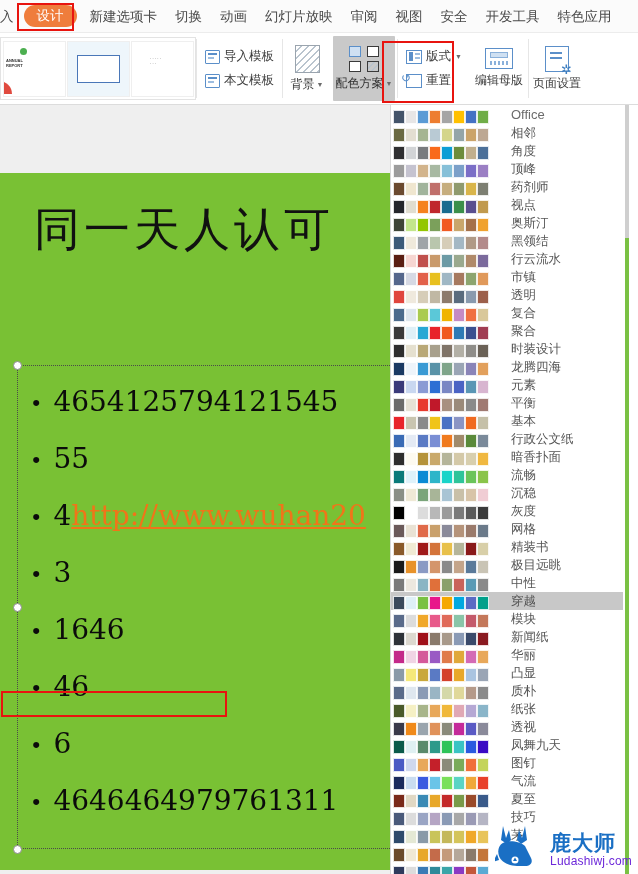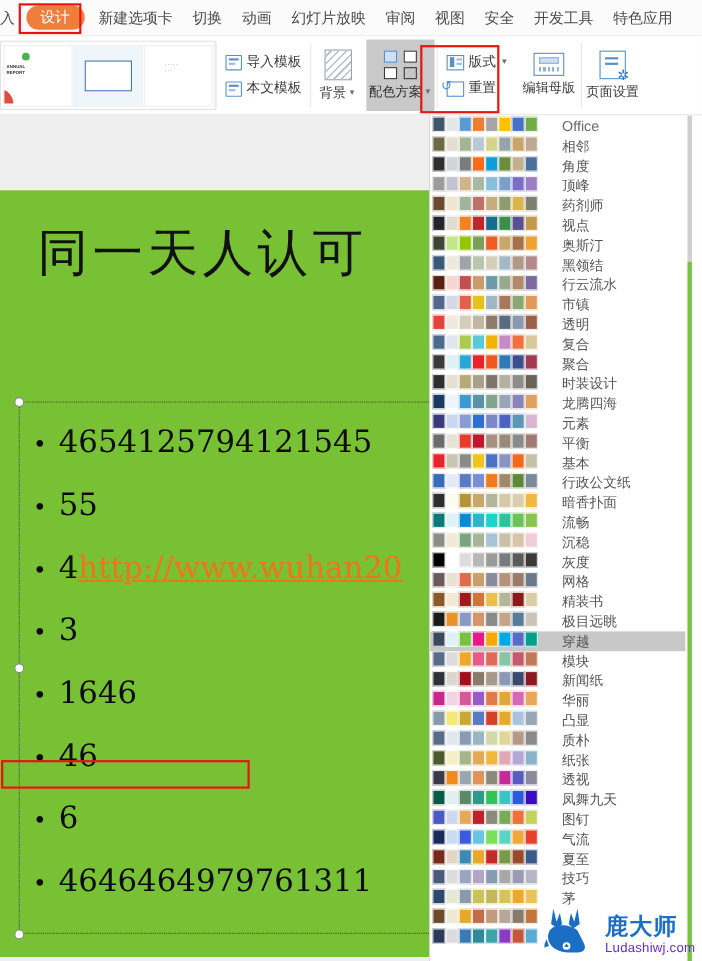--- a/index.html
+++ b/index.html
@@ -235,21 +235,21 @@
   
   #dropdown {
     position: absolute; left: 390px; top: 0; width: 248px; height: 769px;
     background: #ffffff; border-left: 1px solid #d8d8d8;
     overflow: hidden;
   }
   #theme-list {
     position: absolute; left: 0; top: 1px; width: 232px;
   }
   .theme-row {
-    display: flex; align-items: flex-start;
+    display: flex; align-items: flex-end;
     height: 18px; padding-left: 2px;
     position: relative;
   }
   .theme-row.selected { background: #c8c8c8; }
   .swatches { display: flex; flex: none; }
   .swatches i {
     display: block; width: 12px; height: 14px;
     border: 1px solid rgba(255,255,255,0.85);
     box-sizing: border-box;
   }
@@ -770,20 +770,33 @@
             <i style="background: rgb(232, 146, 42);"></i>
             <i style="background: rgb(138, 154, 196);"></i>
             <i style="background: rgb(212, 149, 107);"></i>
             <i style="background: rgb(138, 138, 138);"></i>
             <i style="background: rgb(196, 165, 138);"></i>
             <i style="background: rgb(90, 122, 154);"></i>
             <i style="background: rgb(201, 196, 181);"></i>
           </div>
           <span class="theme-name">极目远眺</span>
         </div>
+        <div class="theme-row">
+          <div class="swatches">
+            <i style="background: rgb(122, 122, 122);"></i>
+            <i style="background: rgb(236, 232, 223);"></i>
+            <i style="background: rgb(138, 181, 196);"></i>
+            <i style="background: rgb(224, 112, 58);"></i>
+            <i style="background: rgb(138, 160, 107);"></i>
+            <i style="background: rgb(201, 99, 90);"></i>
+            <i style="background: rgb(90, 154, 181);"></i>
+            <i style="background: rgb(138, 138, 138);"></i>
+          </div>
+          <span class="theme-name">中性</span>
+        </div>
         <div class="theme-row selected">
           <div class="swatches">
             <i style="background: rgb(59, 74, 92);"></i>
             <i style="background: rgb(223, 240, 247);"></i>
             <i style="background: rgb(122, 193, 67);"></i>
             <i style="background: rgb(232, 23, 138);"></i>
             <i style="background: rgb(245, 168, 0);"></i>
             <i style="background: rgb(0, 168, 224);"></i>
             <i style="background: rgb(90, 107, 196);"></i>
             <i style="background: rgb(0, 160, 138);"></i>

